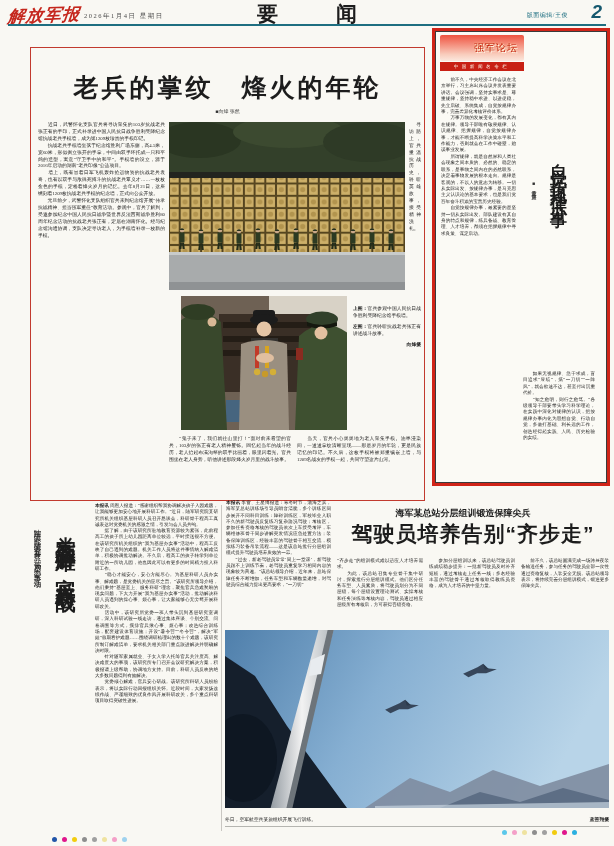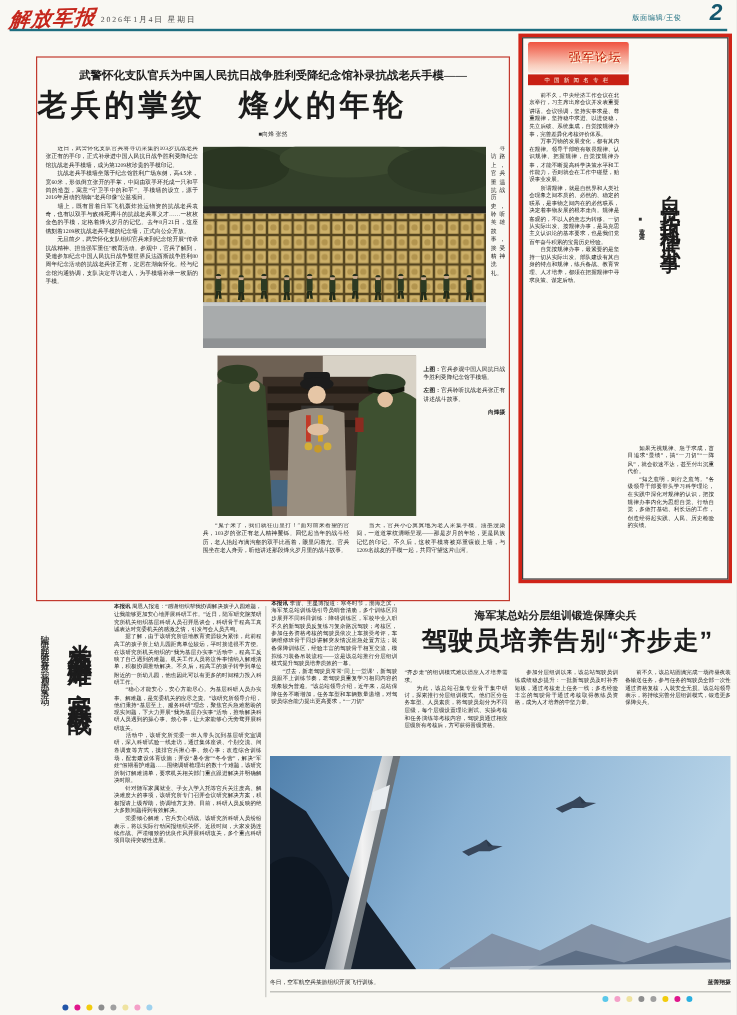--- a/index.html
+++ b/index.html
@@ -16,21 +16,21 @@
             font-family:"Liberation Sans","DejaVu Sans",sans-serif;}
   .hdr-rule{position:absolute;left:8px;right:8px;top:24px;height:2px;background:#1e6e80;}
   
   .bodytxt{font-size:4.8px;line-height:6.9px;text-align:justify;white-space:pre-line;
            overflow:hidden;color:#222;}
   .bodytxt b{font-weight:bold;}
   .vtext{writing-mode:vertical-rl;text-orientation:upright;}
   
   .mainbox{position:absolute;left:30px;top:47px;width:393px;height:452px;border:1px solid #c23a2e;}
   .m-kicker{position:absolute;left:0;right:0;top:9px;text-align:center;font-weight:bold;font-size:9.5px;}
-  .m-head{position:absolute;left:0;right:0;top:23px;font-size:25px;font-weight:bold;
+  .m-head{position:absolute;left:0;right:0;top:23px;text-align:center;font-size:25px;font-weight:bold;
           letter-spacing:3px;font-family:"Liberation Sans","DejaVu Sans",sans-serif;}
   .m-byline{position:absolute;left:0;right:0;top:60px;text-align:center;font-size:5px;color:#333;}
   .m-left{position:absolute;left:7px;top:74px;width:127px;height:371px;}
   .ph1{position:absolute;left:138px;top:74px;width:236px;height:168px;overflow:hidden;}
   .ncol{position:absolute;left:378px;top:74px;width:12px;height:168px;}
   .ph2{position:absolute;left:150px;top:248px;width:166px;height:134px;overflow:hidden;}
   .m-caps{position:absolute;left:322px;top:258px;width:68px;height:124px;font-size:4.8px;line-height:6.6px;
           text-align:justify;color:#222;}
   .m-caps p{margin:0 0 5px 0;}
   .m-caps .credit{text-align:right;font-weight:bold;}
@@ -78,26 +78,26 @@
   .dot{width:5px;height:5px;border-radius:50%;display:inline-block;}
   svg{display:block;}
 </style>
 </head>
 <body>
 
 <div class="page">
 
   <div class="masthead">解放军报</div>
   <div class="hdr-date">2026年1月4日 星期日</div>
+  <div class="hdr-section">要  闻</div>
   <div class="hdr-editor">版面编辑/王俊</div>
   <div class="hdr-page">2</div>
   <div class="hdr-rule"></div>
 
   <div class="mainbox">
-    <div class="m-kicker">武警怀化支队官兵为中国人民抗日战争胜利受降纪念馆补录抗战老兵手模——</div>
     <div class="m-head">老兵的掌纹　烽火的年轮</div>
     <div class="m-byline">■向烽 张然</div>
     <div class="m-left bodytxt">　　近日，武警怀化支队官兵将寻访采集的103岁抗战老兵张正有的手印，正式补录进中国人民抗日战争胜利受降纪念馆抗战老兵手模墙，成为第1209枚珍贵的手模印记。
 　　抗战老兵手模墙坐落于纪念馆胜利广场东侧，高4.5米，宽60米，形似倒立张开的手掌，中间由双手环托成一只和平鸽的造型，寓意“守卫手中的和平”。手模墙的设立，源于2016年启动的湖南“老兵印像”公益项目。
 　　墙上，既有冒着日军飞机轰炸抢运物资的抗战老兵袁奇，也有以双手与敌殊死搏斗的抗战老兵覃义才……一枚枚金色的手模，定格着烽火岁月的记忆。去年8月21日，这座镌刻着1209枚抗战老兵手模的纪念墙，正式向公众开放。
 　　元旦前夕，武警怀化支队组织官兵来到纪念馆开展“传承抗战精神、担当强军重任”教育活动。参观中，官兵了解到，受邀参加纪念中国人民抗日战争暨世界反法西斯战争胜利80周年纪念活动的抗战老兵张正有，定居在湖南怀化。经与纪念馆沟通协调，支队决定寻访老人，为手模墙补录一枚新的手模。</div>
 
     <div class="ph1">
       <svg width="236" height="168" viewBox="0 0 236 168" preserveAspectRatio="none">
         <defs>

